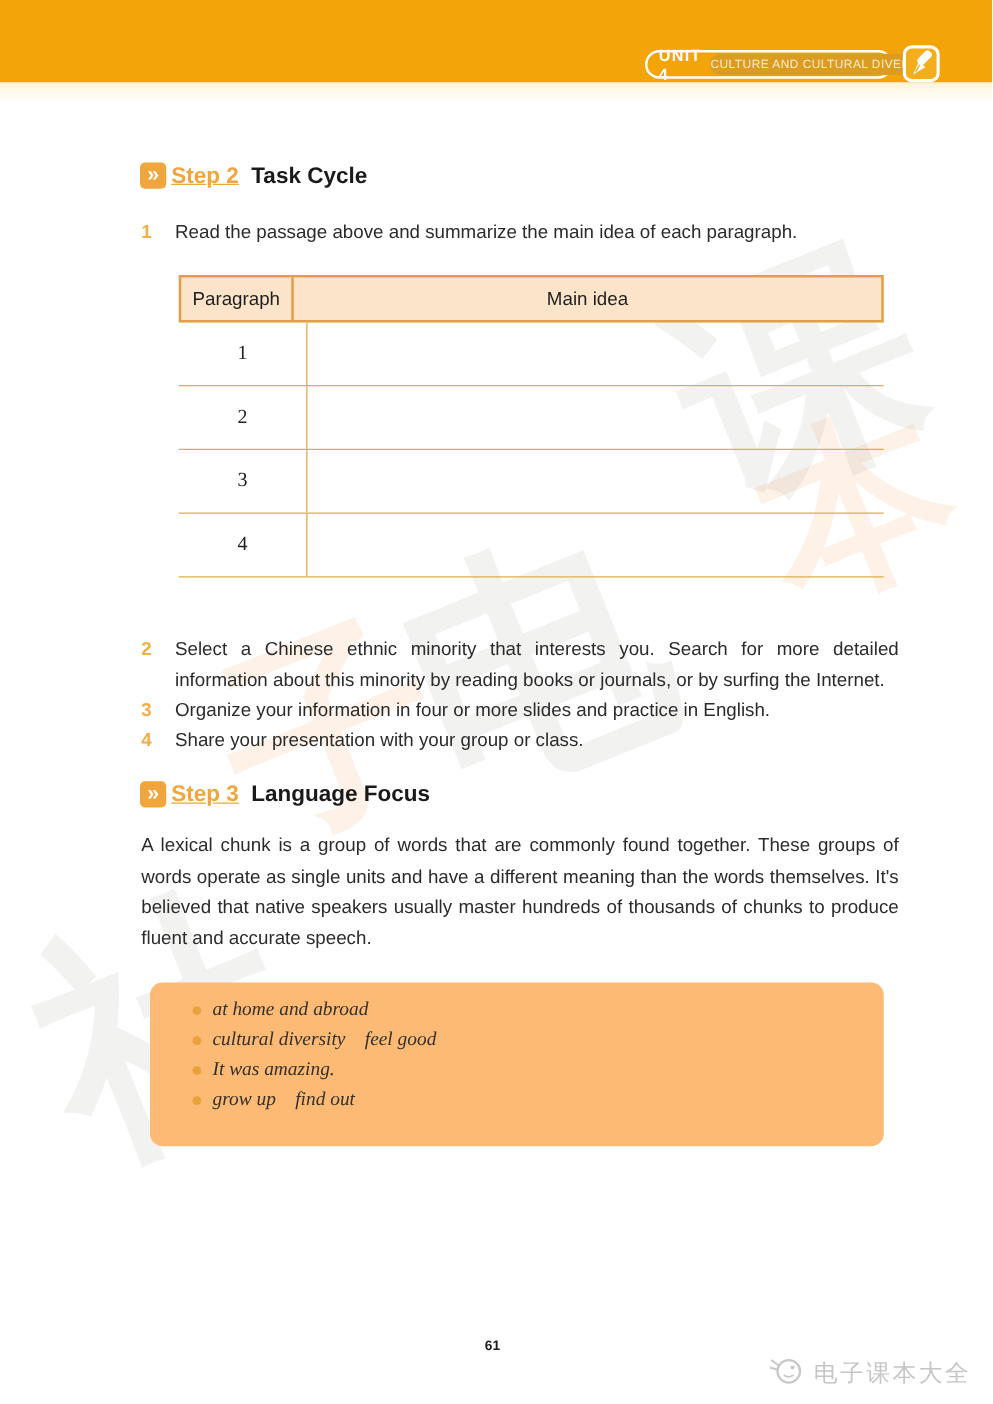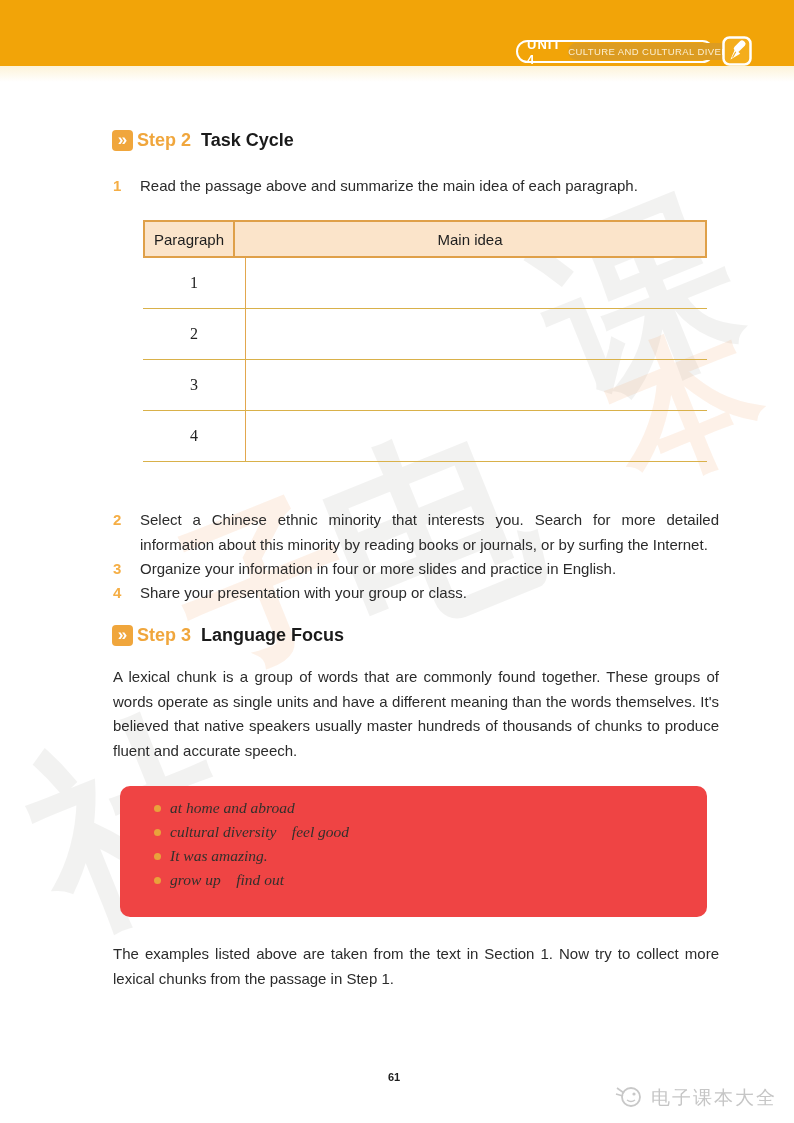--- a/index.html
+++ b/index.html
@@ -71,21 +71,21 @@
     display: flex; align-items: center; gap: 4px;
     font-size: 18px; font-weight: bold;
   }
   .step-badge {
     width: 21px; height: 21px;
     background: #F0A63C; border-radius: 4px;
     color: #ffffff; font-size: 17px; font-weight: bold;
     display: flex; align-items: center; justify-content: center;
     line-height: 1; padding-bottom: 2px;
   }
-  .step-label { color: #F0A63C; margin-right: 6px; }
+  .step-label { color: #F0A63C; margin-right: 6px; text-decoration: underline; }
   .step-title { color: #1a1a1a; }
 
   
   .num-item {
     position: absolute; left: 113px; width: 606px;
     display: flex;
     font-size: 15px; line-height: 24.5px;
   }
   .num-item .num {
     width: 27px; flex: 0 0 27px;
@@ -124,21 +124,21 @@
   .para {
     position: absolute; left: 113px; width: 606px;
     font-size: 15px; line-height: 24.5px;
     text-align: justify; color: #2b2b2b;
   }
 
   
   .chunk-box {
     position: absolute; left: 120px; top: 786px;
     width: 587px; height: 131px;
-    background: #ef4444;
+    background: #fdba74;
     border-radius: 10px;
     padding: 10px 20px 0 34px;
   }
   .chunk-box ul { list-style: none; }
   .chunk-box li {
     position: relative;
     font-family: "Liberation Serif", serif;
     font-style: italic;
     font-size: 15.5px; line-height: 24px;
     color: #33302c;
@@ -260,21 +260,20 @@
 
     <div class="chunk-box">
       <ul>
         <li>at home and abroad</li>
         <li>cultural diversity    feel good</li>
         <li>It was amazing.</li>
         <li>grow up    find out</li>
       </ul>
     </div>
 
-    <div class="para" style="top:942px;">The examples listed above are taken from the text in Section 1. Now try to collect more lexical chunks from the passage in Step 1.</div>
 
     <div class="page-num">61</div>
 
     <div class="brand-mark">
       <span>
         <svg width="30" height="26" viewBox="0 0 30 26">
           <circle cx="17" cy="14" r="9" fill="none" stroke="#C8C8C8" stroke-width="1.8"></circle>
           <path d="M3 5 L10 10 M2 11 L9 13" stroke="#C8C8C8" stroke-width="1.6" fill="none"></path>
           <circle cx="20" cy="11" r="1.6" fill="#C8C8C8"></circle>
           <path d="M13 17 Q17 20 21 17" stroke="#C8C8C8" stroke-width="1.4" fill="none"></path>

